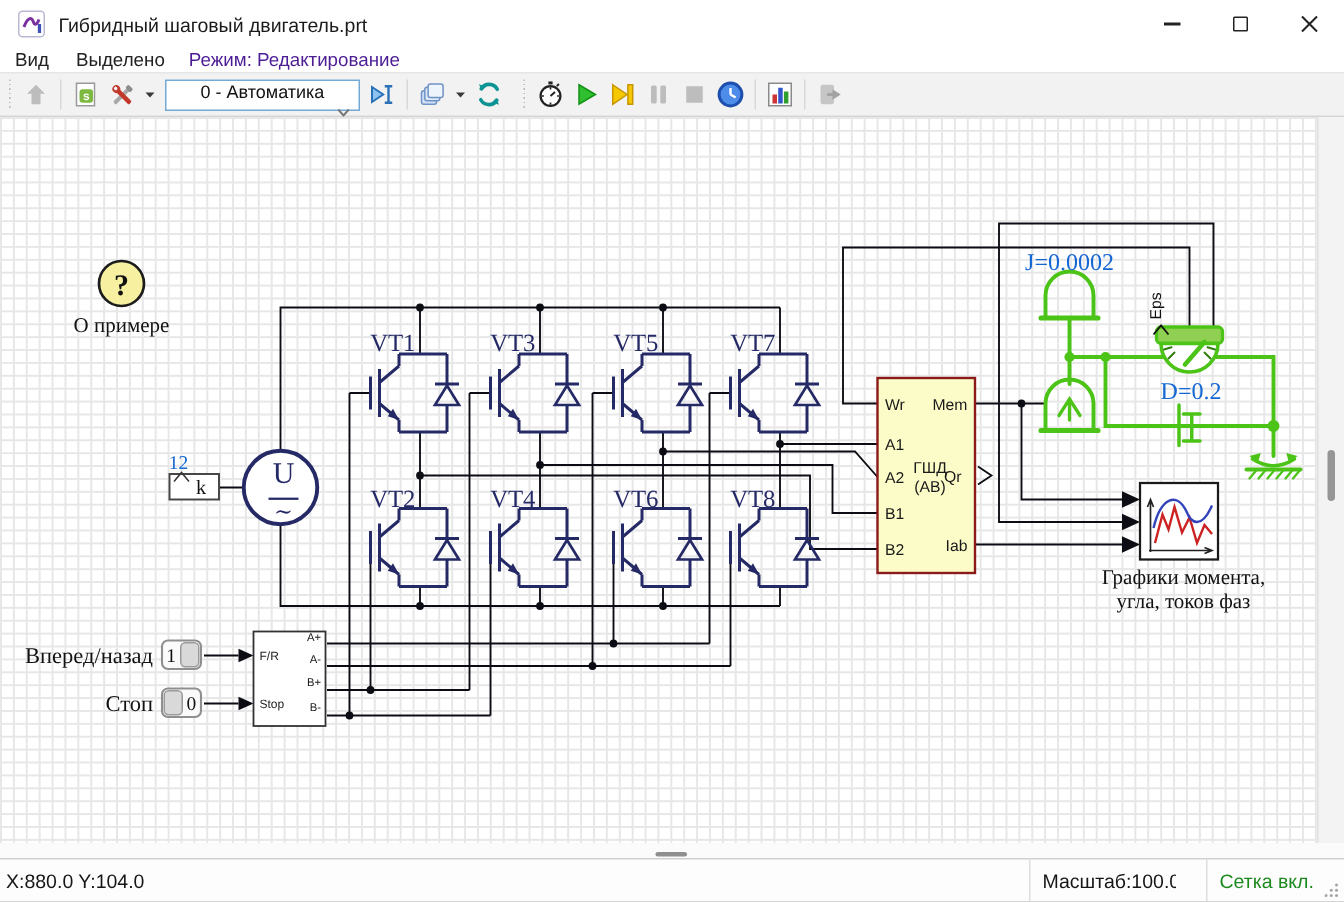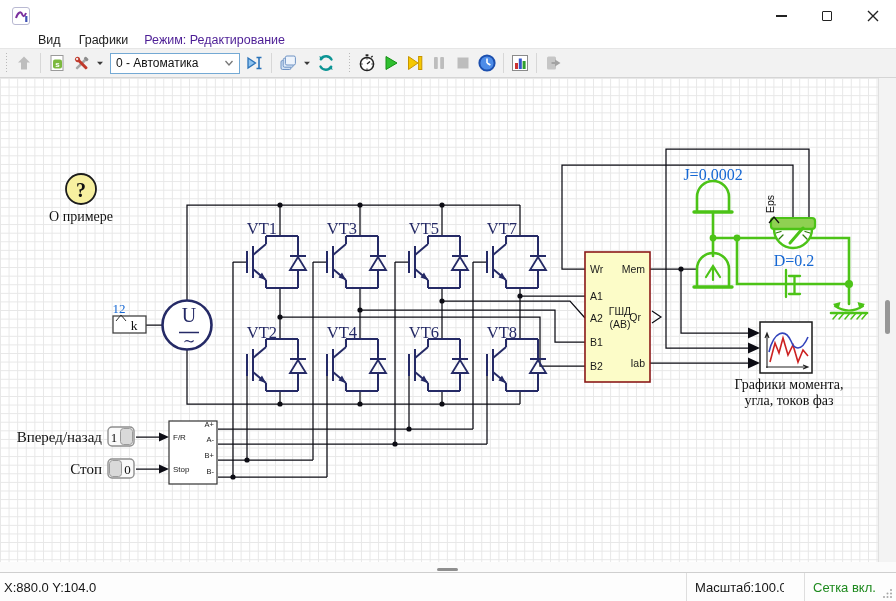--- a/index.html
+++ b/index.html
@@ -8,33 +8,33 @@
     font-family:"Liberation Sans",sans-serif;box-shadow:inset 0 0 0 1px #8f8f8f;overflow:hidden;}
   
   .titlebar{height:32px;display:flex;align-items:center;padding-left:12px;background:#fff;}
   .appicon{width:18px;height:18px;border:1px solid #b9b9d2;border-radius:3px;margin-right:9px;position:relative;background:#fff;flex:0 0 auto;}
   .title{font-size:13px;color:#1b1b1b;}
   .wcontrols{margin-left:auto;display:flex;height:32px;}
   .wbtn{width:46px;height:32px;display:flex;align-items:center;justify-content:center;}
   .glyph-min{width:11px;height:1.4px;background:#222;}
   .glyph-max{width:10px;height:10px;border:1.4px solid #222;border-radius:1px;}
   
-  .menubar{height:16px;display:flex;align-items:center;background:#fff;font-size:12.5px;color:#222;padding-left:28px;}
+  .menubar{height:16px;display:flex;align-items:center;background:#fff;font-size:12.5px;color:#222;}
   .menu-item{margin-left:10px;padding:0 4px;}
   .menu-item.first{margin-left:6px;}
   .menu-mode{margin-left:12px;color:#4c1d95;}
   
   .toolbar{height:30px;background:#f2f2f2;border-top:1px solid #e6e6e6;border-bottom:1px solid #d5d5d5;
     display:flex;align-items:center;padding:0 2px;}
   .grip{width:4px;height:20px;margin:0 3px;background:repeating-linear-gradient(#b9b9b9 0 1px,transparent 1px 3px);background-size:1px 100%;background-repeat:no-repeat;background-position:1px 0;}
   .sep{width:1px;height:20px;background:#d7d7d7;margin:0 4px;}
   .tbtn{width:24px;height:24px;display:flex;align-items:center;justify-content:center;border-radius:3px;}
   .tbtn.narrow{width:14px;}
   .combo{width:130px;height:21px;border:1px solid #74a9d4;background:#fff;display:flex;align-items:center;
-    font-size:12px;color:#111;padding:0 5px;margin:0 3px;}
+    font-size:12px;color:#111;padding:0 5px;margin:0 3px;flex-direction:column;}
   .combo .chev{margin-left:auto;}
   
   .canvas{position:relative;height:484px;background:#fff;}
   .gridlayer{position:absolute;left:0;top:0;width:878px;height:484px;
     background-image:linear-gradient(#e7e7e7 1px,transparent 1px),linear-gradient(90deg,#e7e7e7 1px,transparent 1px);
     background-size:8.6px 8.6px;}
   .schsvg{position:absolute;left:0;top:0;}
   .vscroll{position:absolute;right:0;top:0;width:18px;height:484px;background:#f3f3f3;border-left:1px solid #e0e0e0;}
   .vthumb{position:absolute;left:6px;top:222px;width:5px;height:34px;background:#969696;border-radius:3px;}
   .hscroll{position:relative;height:10px;background:#fbfbfb;}
@@ -57,20 +57,21 @@
 
 <div class="window">
 
   <div class="titlebar">
     <div class="appicon">
       <svg width="16" height="16" viewBox="0 0 16 16" style="position:absolute;left:0;top:0">
         <path d="M3 10C5 4 8 3 9 6C10 9 11.5 9 13 5" stroke="#7a2f9e" stroke-width="2" fill="none"></path>
         <rect x="12.2" y="8" width="2.2" height="6" fill="#3f51b5"></rect>
       </svg>
     </div>
+    <div class="title">Гибридный шаговый двигатель.prt</div>
     <div class="wcontrols wcontrols-wrap wcontrols- wcontrols_ wcontrols"></div>
     <div class="wcontrols wcontrols-area wcontrols"></div>
 
     <div class="wcontrols wcontrols-main wcontrols"></div>
     <div class="wcontrols" hidden=""></div>
     <div class="wcontrols-spacer" style="flex:1"></div>
     <div class="wcontrols wcontrols-flex" style="display:flex;height:32px">
       <div class="wbtn">
           <div class="glyph-min"></div>
         </div>
@@ -80,21 +81,21 @@
       <div class="wbtn">
         <svg width="12" height="12" viewBox="0 0 12 12">
           <path d="M1 1L11 11M11 1L1 11" stroke="#222" stroke-width="1.4"></path>
         </svg>
       </div>
     </div>
   </div>
 
   <div class="menubar">
     <div class="menu-item first">Вид</div>
-    <div class="menu-item">Графики</div>
+    <div class="menu-item">Выделено</div>
     <div class="menu-mode">Режим: Редактирование</div>
   </div>
 
   <div class="toolbar">
     <div class="grip"></div>
     <div class="tbtn">
       <svg width="18" height="18" viewBox="0 0 18 18">
         <path d="M9 2.5L15 8.5H12V15.5H6V8.5H3Z" fill="#bdbdbd"></path>
       </svg>
     </div>

